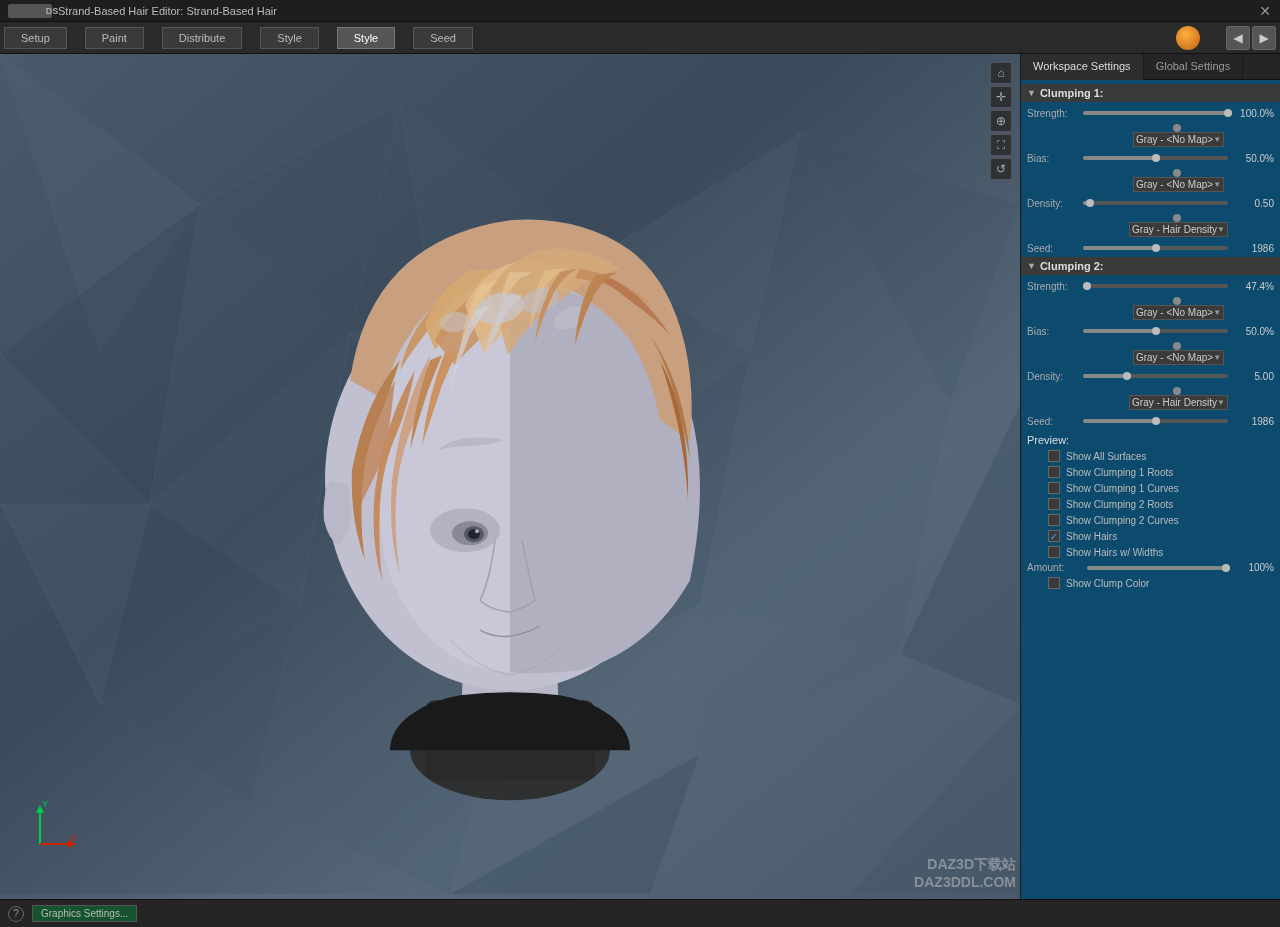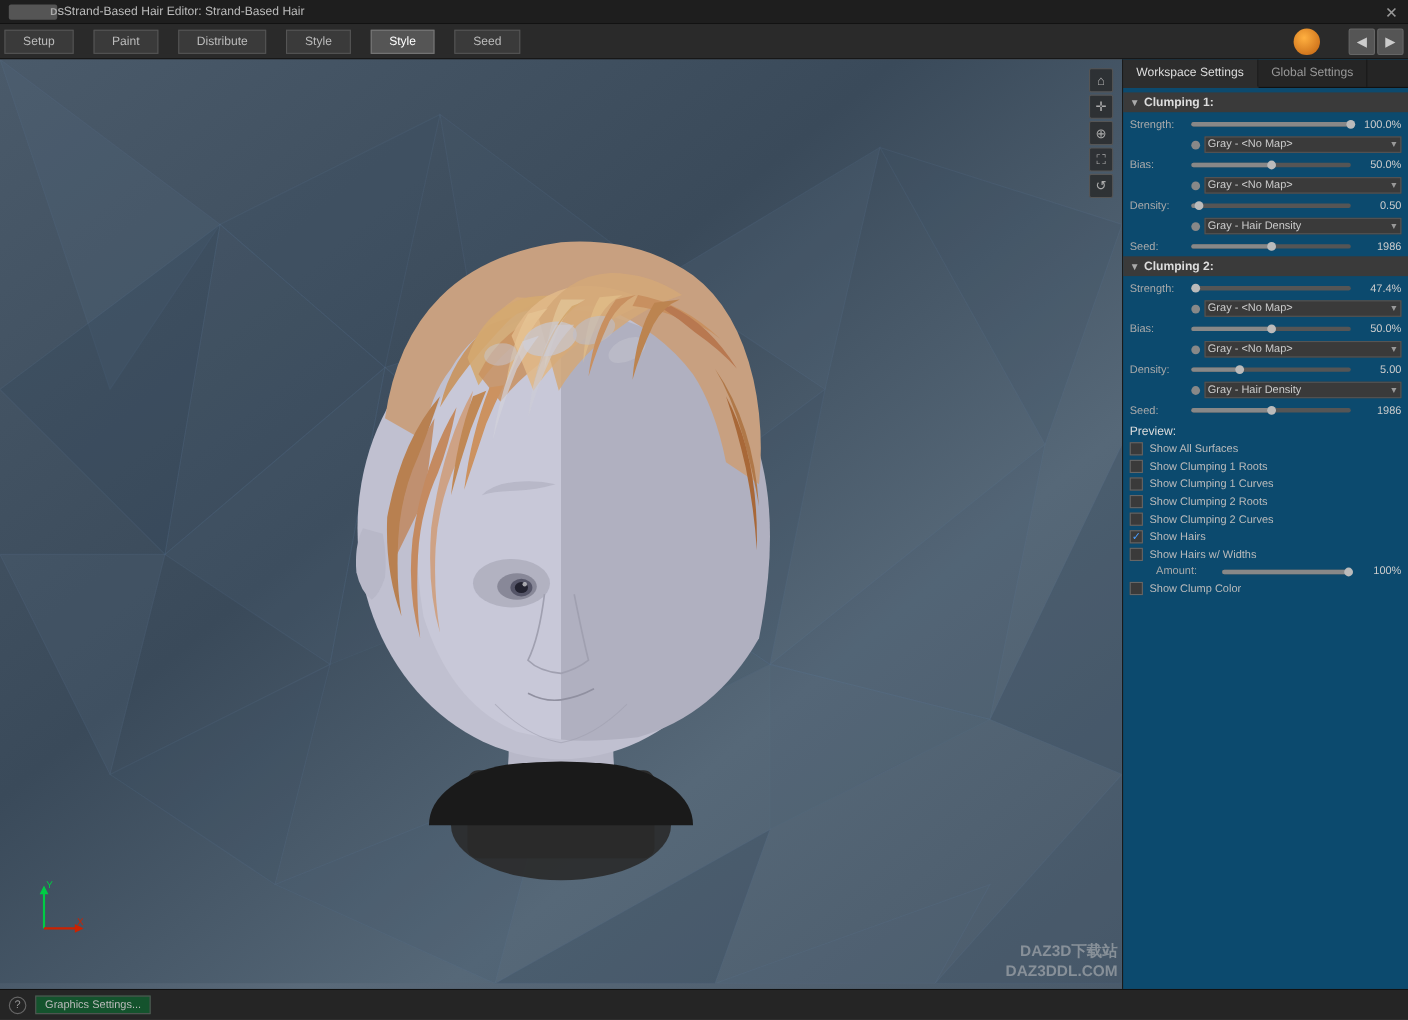--- a/index.html
+++ b/index.html
@@ -253,20 +253,21 @@
       font-size: 10px;
       color: #ccc;
       flex-shrink: 0;
     }
 
     .dropdown-row {
       display: flex;
       align-items: center;
       padding: 2px 6px;
       margin-left: 56px;
+      flex-direction: column;
     }
     .dot-indicator {
       width: 8px; height: 8px;
       border-radius: 50%;
       background: #888;
       margin-right: 4px;
       flex-shrink: 0;
     }
     .dropdown-select {
       flex: 1;
@@ -287,20 +288,21 @@
     .preview-label {
       font-size: 11px;
       color: #ddd;
       margin-bottom: 4px;
     }
     .checkbox-row {
       display: flex;
       align-items: center;
       padding: 2px 6px;
       gap: 6px;
+      margin-left: 21px;
     }
     .checkbox {
       width: 12px; height: 12px;
       border: 1px solid #666;
       background: #3a3a3a;
       flex-shrink: 0;
       display: flex; align-items: center; justify-content: center;
       cursor: pointer;
     }
     .checkbox.checked {
@@ -318,21 +320,20 @@
     .amount-row {
       display: flex;
       align-items: center;
       padding: 2px 6px;
       gap: 4px;
     }
     .amount-label {
       width: 56px;
       font-size: 10px;
       color: #aaa;
-      margin-left: 24px;
     }
 
     
     #status-bar {
       height: 28px;
       background: #252525;
       border-top: 1px solid #111;
       display: flex;
       align-items: center;
       padding: 0 8px;

